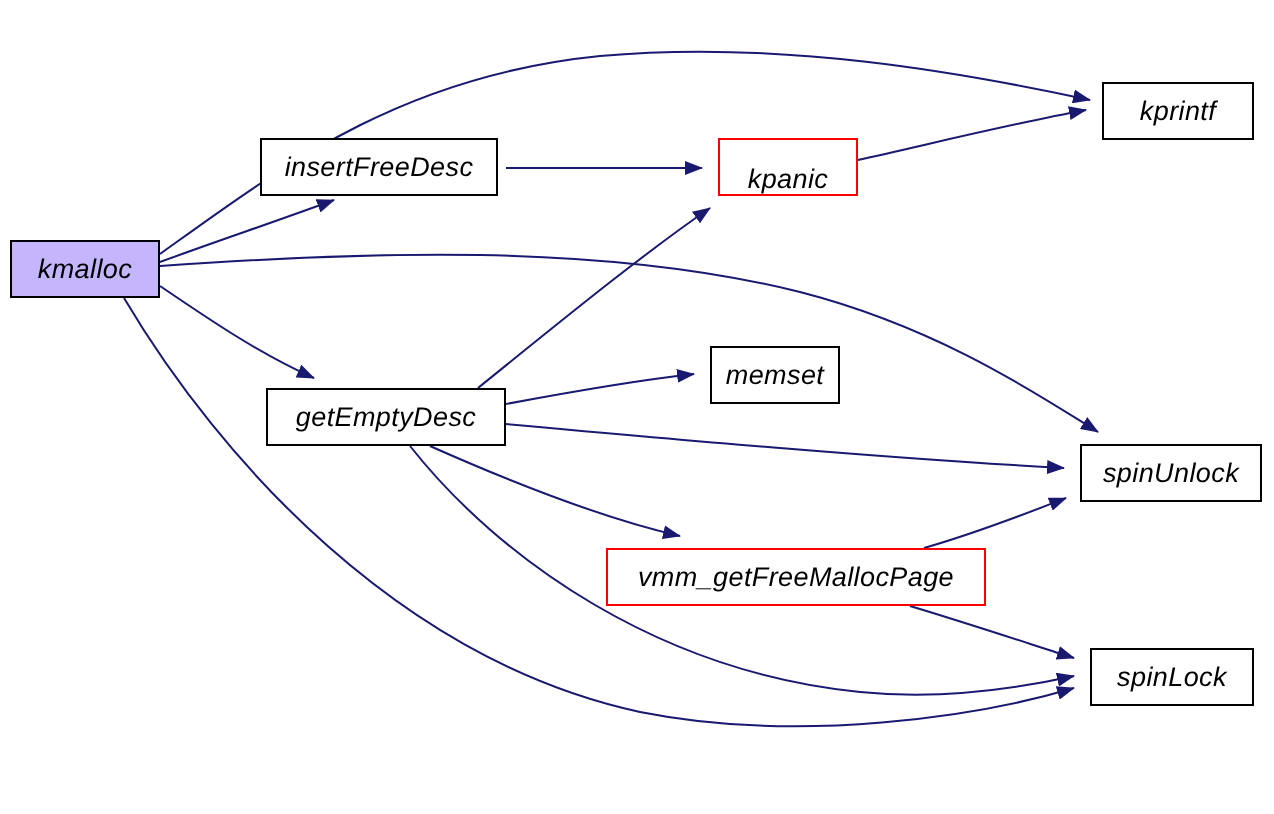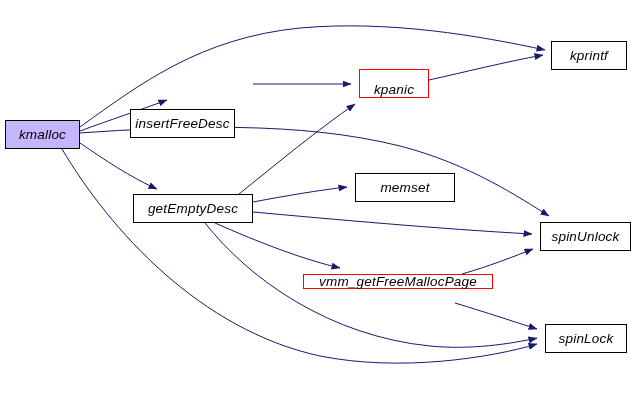--- a/index.html
+++ b/index.html
@@ -72,36 +72,36 @@
         <path d="M 215,223 C 260,243 305,260 340,268" fill="none" stroke="#191970" stroke-width="1" marker-end="url(#arrow)"></path>
         <path d="M 205,223 C 250,280 330,336 430,346 C 470,350 510,344 537,338" fill="none" stroke="#191970" stroke-width="1" marker-end="url(#arrow)"></path>
         <path d="M 462,274 C 490,266 515,256 533,249" fill="none" stroke="#191970" stroke-width="1" marker-end="url(#arrow)"></path>
         <path d="M 455,303 C 485,312 515,322 537,329" fill="none" stroke="#191970" stroke-width="1" marker-end="url(#arrow)"></path>
       </g>
   </svg>
   <div id="node-group">
       <div class="node current" style="left: 5px; top: 120px; width: 75px; height: 29px;">
         <span class="node-label">kmalloc</span>
       </div>
-      <div class="node" style="left: 130px; top: 69px; width: 105px; height: 29px; margin-top: 40px;">
+      <div class="node" style="left: 130px; top: 69px; width: 119px; height: 29px;">
         <span class="node-label">insertFreeDesc</span>
       </div>
       <div class="node highlight" style="left: 359px; top: 69px; width: 70px; height: 29px; align-items: flex-end;">
         <span class="node-label">kpanic</span>
       </div>
       <div class="node" style="left: 551px; top: 41px; width: 76px; height: 29px;">
         <span class="node-label">kprintf</span>
       </div>
       <div class="node" style="left: 133px; top: 194px; width: 120px; height: 29px; justify-content: center;">
         <span class="node-label">getEmptyDesc</span>
       </div>
-      <div class="node" style="left: 355px; top: 173px; width: 100px; height: 29px;">
+      <div class="node" style="left: 355px; top: 173px; width: 65px; height: 29px;">
         <span class="node-label">memset</span>
       </div>
-      <div class="node highlight" style="left: 303px; top: 274px; width: 190px; height: 15px;">
+      <div class="node highlight" style="left: 303px; top: 274px; width: 190px; height: 29px;">
         <span class="node-label">vmm_getFreeMallocPage</span>
       </div>
       <div class="node" style="left: 540px; top: 222px; width: 91px; height: 29px;">
         <span class="node-label">spinUnlock</span>
       </div>
       <div class="node" style="left: 545px; top: 324px; width: 82px; height: 29px;">
         <span class="node-label">spinLock</span>
       </div>
     </div>
 </div>

